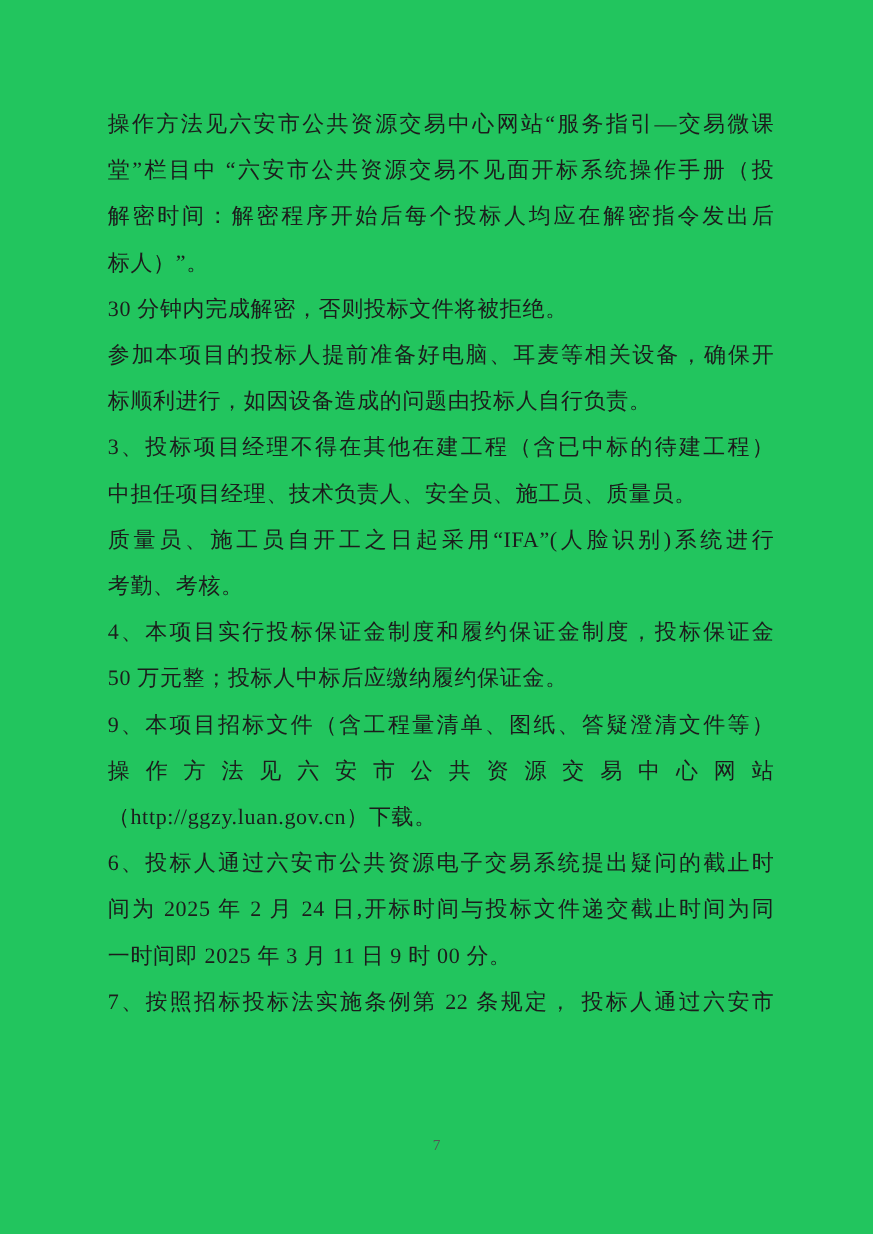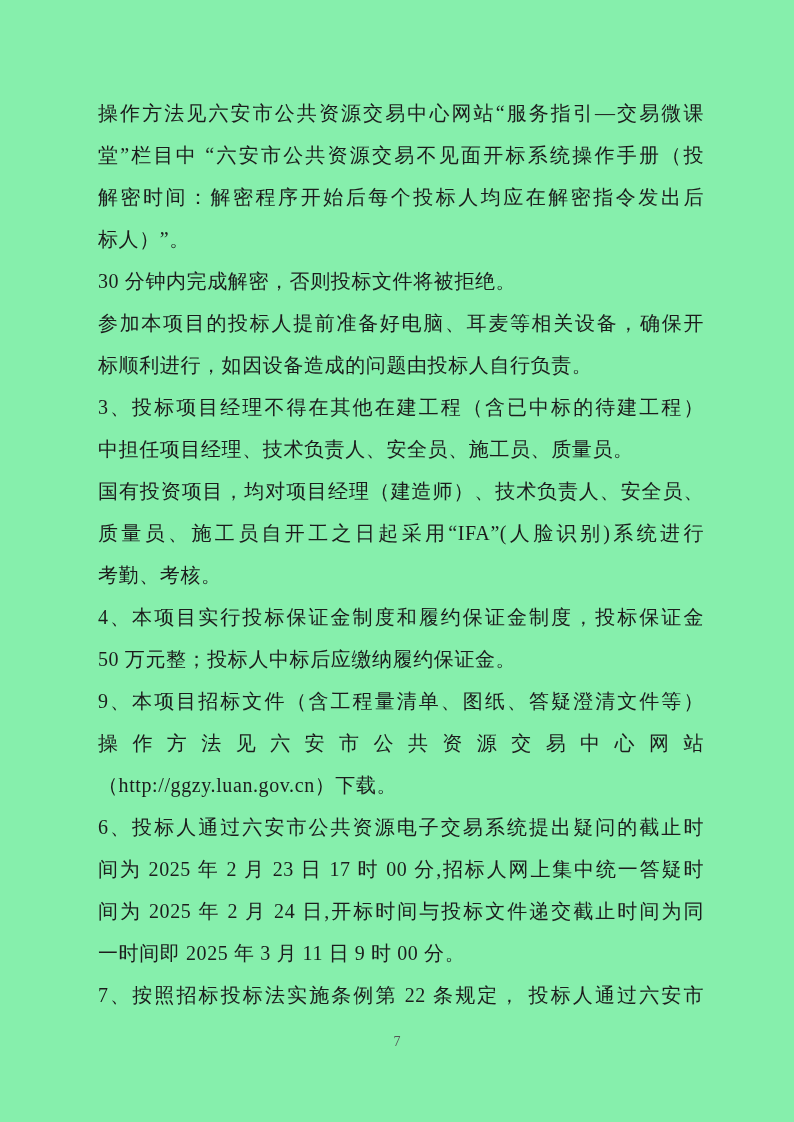--- a/index.html
+++ b/index.html
@@ -5,21 +5,21 @@
   * { margin: 0; padding: 0; box-sizing: border-box; }
   html, body {
     background: #888;
     font-family: "Liberation Serif", "DejaVu Serif", serif;
   }
   .page {
     position: relative;
     width: 794px;
     height: 1122px;
     margin: 0 auto;
-    background: #86efac;
+    background: #22c55e;
     color: #1c1c1c;
     overflow: hidden;
   }
   .content {
     position: absolute;
     left: 98px;
     top: 92px;
     width: 606px;
   }
   .line {
@@ -53,28 +53,26 @@
   <div class="content">
     <div class="line fill">操作方法见六安市公共资源交易中心网站“服务指引—交易微课</div>
     <div class="line fill">堂”栏目中 “六安市公共资源交易不见面开标系统操作手册（投</div>
     <div class="line fill">解密时间：解密程序开始后每个投标人均应在解密指令发出后</div>
     <div class="line">标人）”。</div>
     <div class="line">30 分钟内完成解密，否则投标文件将被拒绝。</div>
     <div class="line fill">参加本项目的投标人提前准备好电脑、耳麦等相关设备，确保开</div>
     <div class="line">标顺利进行，如因设备造成的问题由投标人自行负责。</div>
     <div class="line fill">3、投标项目经理不得在其他在建工程（含已中标的待建工程）</div>
     <div class="line">中担任项目经理、技术负责人、安全员、施工员、质量员。</div>
-    <div class="line fill">国有投资项目，均对项目经理（建造师）、技术负责人、安全员、</div>
     <div class="line fill">质量员、施工员自开工之日起采用“IFA”(人脸识别)系统进行</div>
     <div class="line">考勤、考核。</div>
     <div class="line fill">4、本项目实行投标保证金制度和履约保证金制度，投标保证金</div>
     <div class="line">50 万元整；投标人中标后应缴纳履约保证金。</div>
     <div class="line fill">9、本项目招标文件（含工程量清单、图纸、答疑澄清文件等）</div>
     <div class="line fill">操作方法见六安市公共资源交易中心网站</div>
     <div class="line">（http://ggzy.luan.gov.cn）下载。</div>
     <div class="line fill">6、投标人通过六安市公共资源电子交易系统提出疑问的截止时</div>
-    <div class="line fill">间为 2025 年 2 月 23 日 17 时 00 分,招标人网上集中统一答疑时</div>
     <div class="line fill">间为 2025 年 2 月 24 日,开标时间与投标文件递交截止时间为同</div>
     <div class="line">一时间即 2025 年 3 月 11 日 9 时 00 分。</div>
     <div class="line fill">7、按照招标投标法实施条例第 22 条规定， 投标人通过六安市</div>
   </div>
   <div class="page-number">7</div>
 </div>
 
 </body></html>

